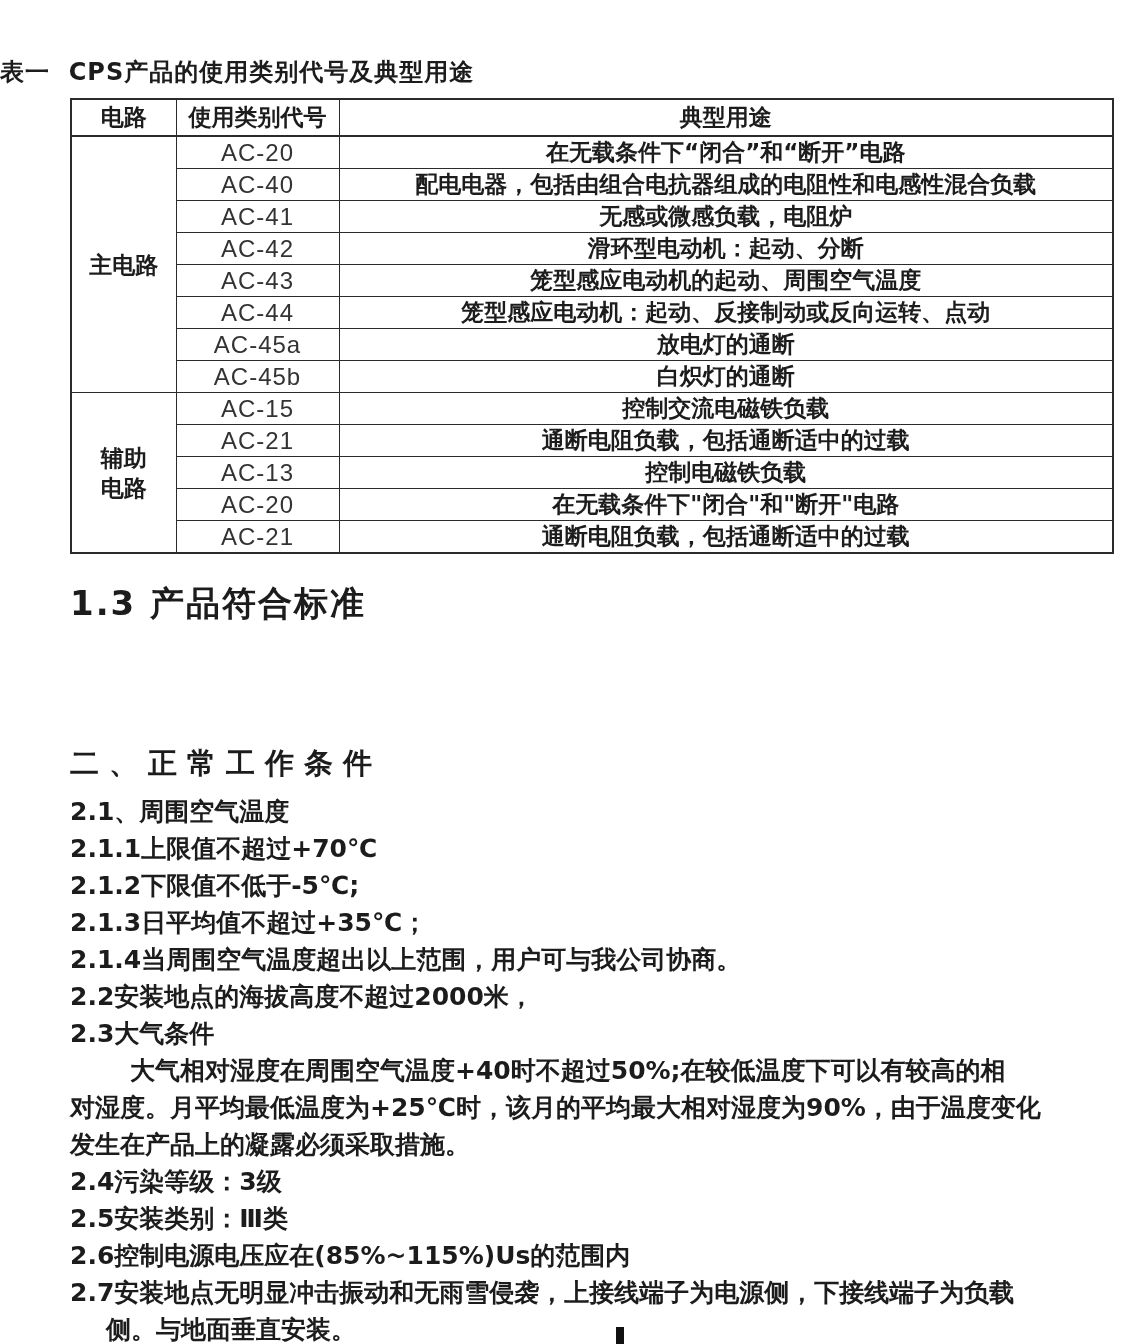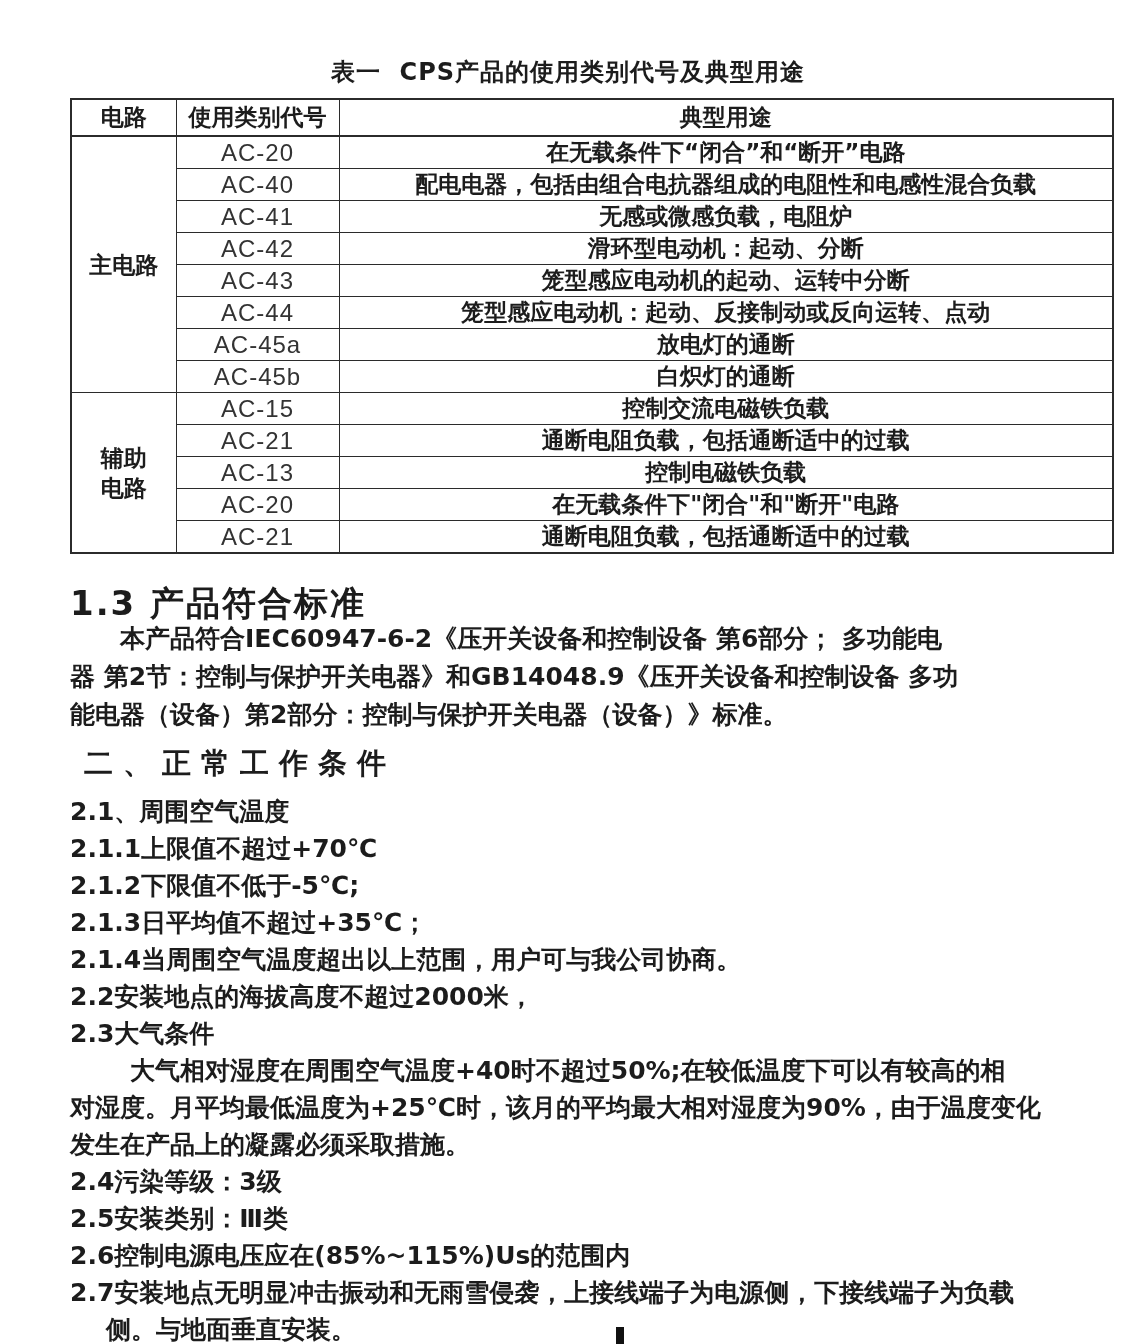--- a/index.html
+++ b/index.html
@@ -10,21 +10,20 @@
     background: #ffffff;
     color: #1c1c1c;
     font-family: "DejaVu Sans", "Liberation Sans", sans-serif;
     overflow: hidden;
   }
 
   
   .table-title {
     position: absolute;
     top: 56px; left: 0; right: 0;
-    text-align: center;
     font-size: 24px;
     font-weight: bold;
     letter-spacing: 1px;
     white-space: pre;
   }
 
   
   .spec-table-wrap {
     position: absolute;
     left: 70px; top: 98px;
@@ -90,21 +89,21 @@
     left: 70px; top: 620px; right: 20px;
     font-size: 25px;
     font-weight: 600;
     line-height: 38px;
   }
   .compliance-para .line { white-space: nowrap; }
   .compliance-para .line.first { padding-left: 50px; }
 
   .sec-heading-2 {
     position: absolute;
-    left: 84px; top: 744px;
+    left: 70px; top: 744px;
     font-size: 29px;
     font-weight: bold;
     letter-spacing: 10px;
     white-space: nowrap;
   }
 
   .conditions {
     position: absolute;
     left: 70px; top: 793px; right: 16px;
     font-size: 25px;
@@ -156,21 +155,21 @@
       <tr class="row">
         <td class="code-cell">AC-41</td>
         <td class="use-cell">无感或微感负载，电阻炉</td>
       </tr>
       <tr class="row">
         <td class="code-cell">AC-42</td>
         <td class="use-cell">滑环型电动机：起动、分断</td>
       </tr>
       <tr class="row">
         <td class="code-cell">AC-43</td>
-        <td class="use-cell">笼型感应电动机的起动、运转中分断</td>
+        <td class="use-cell">笼型感应电动机的起动、周围空气温度</td>
       </tr>
       <tr class="row">
         <td class="code-cell">AC-44</td>
         <td class="use-cell">笼型感应电动机：起动、反接制动或反向运转、点动</td>
       </tr>
       <tr class="row">
         <td class="code-cell">AC-45a</td>
         <td class="use-cell">放电灯的通断</td>
       </tr>
       <tr class="row">
@@ -199,25 +198,20 @@
       <tr class="row">
         <td class="code-cell">AC-21</td>
         <td class="use-cell">通断电阻负载，包括通断适中的过载</td>
       </tr>
     </tbody>
       </table>
   </div>
 
   <div class="sec-heading-1">1.3 产品符合标准</div>
 
-  <div class="compliance-para">
-    <div class="line first">本产品符合IEC60947-6-2《压开关设备和控制设备 第6部分；  多功能电</div>
-    <div class="line">器 第2节：控制与保护开关电器》和GB14048.9《压开关设备和控制设备 多功</div>
-    <div class="line">能电器（设备）第2部分：控制与保护开关电器（设备）》标准。</div>
-  </div>
 
   <div class="sec-heading-2">二、正常工作条件</div>
 
   <div class="conditions">
     <div class="line">2.1、周围空气温度</div>
     <div class="line">2.1.1上限值不超过+70℃</div>
     <div class="line">2.1.2下限值不低于-5℃;</div>
     <div class="line">2.1.3日平均值不超过+35℃；</div>
     <div class="line">2.1.4当周围空气温度超出以上范围，用户可与我公司协商。</div>
     <div class="line">2.2安装地点的海拔高度不超过2000米，</div>

